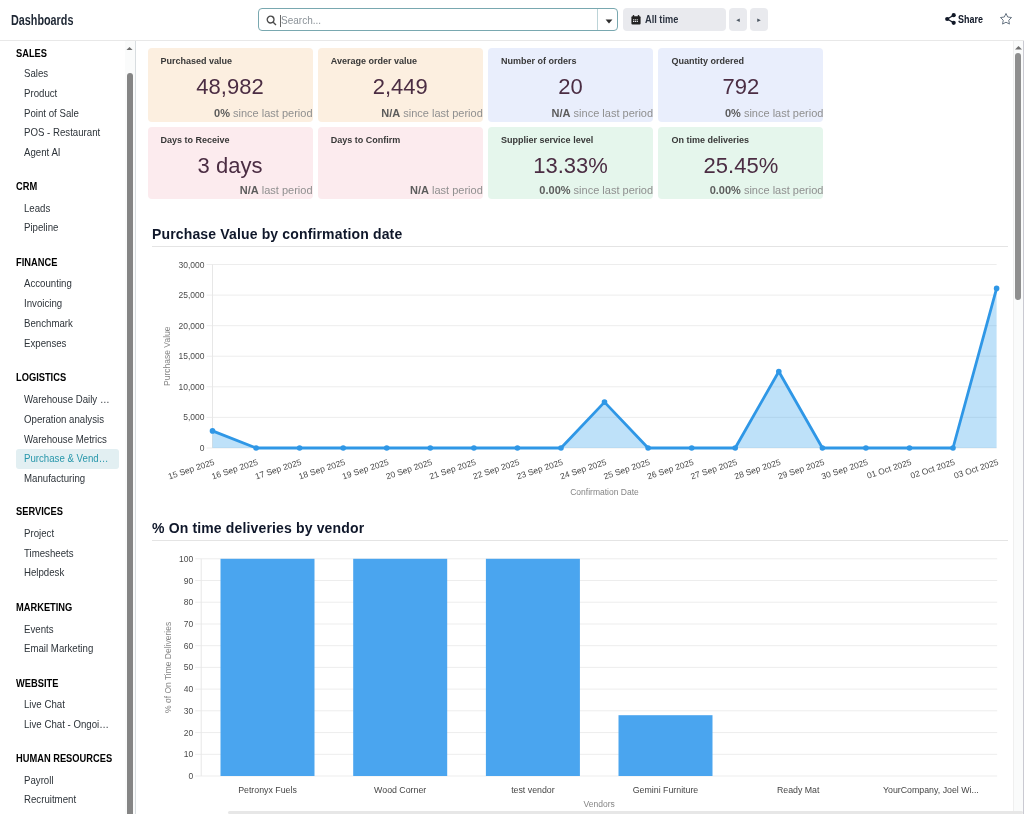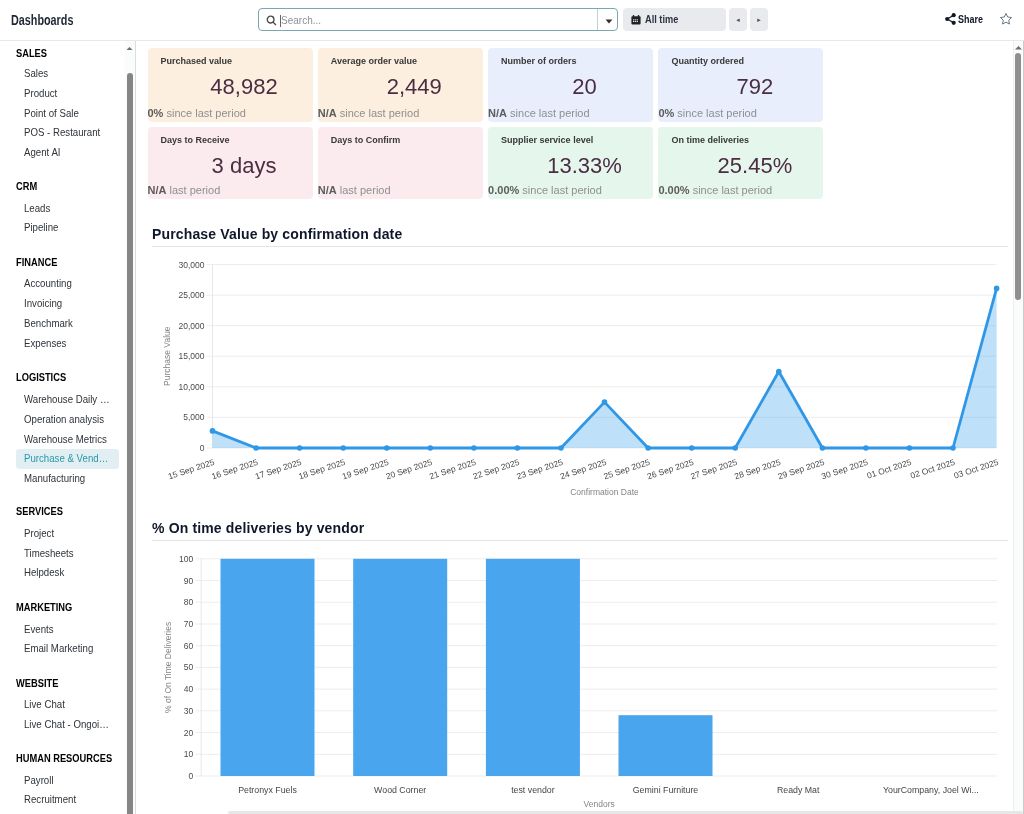--- a/index.html
+++ b/index.html
@@ -29,22 +29,22 @@
   .sb-h { position:absolute; left:15.5px; font-size:10px; font-weight:700; color:#000;
     white-space:nowrap; transform:scaleX(0.93); transform-origin:left center; }
   .sb-i { position:absolute; left:24px; font-size:10.5px; color:#2d3339; white-space:nowrap; transform:scaleX(0.92); transform-origin:left center; }
   #sb-active { position:absolute; left:15.5px; top:448.5px; width:103.5px; height:20px;
     background:#e2eff2; border-radius:3px; }
   
   .sb-thumb { position:absolute; background:#8f8f8f; border-radius:3px; }
   
   .card { position:absolute; width:165px; border-radius:4px; }
   .card .t { position:absolute; left:13px; top:8px; font-size:9px; font-weight:700; color:#383838; }
-  .card .v { position:absolute; left:14px; width:165px; text-align:center; font-size:22px; color:#4b2d43; }
-  .card .s { position:absolute; left:0; width:165px; text-align:left; font-size:11px; color:#8f8f8f; }
+  .card .v { position:absolute; left:0; width:165px; text-align:center; font-size:22px; color:#4b2d43; }
+  .card .s { position:absolute; left:0; width:165px; text-align:right; font-size:11px; color:#8f8f8f; }
   .card .s b { color:#5c5c5c; font-weight:700; }
   
   .ctitle { position:absolute; left:152px; font-size:14px; font-weight:700; color:#0f172a; letter-spacing:0.15px; }
   .chr { position:absolute; left:152px; width:856px; height:1px; background:#e4e4e4; }
 </style>
 </head>
 <body>
 <div id="page">
 
   <div id="navbar">

